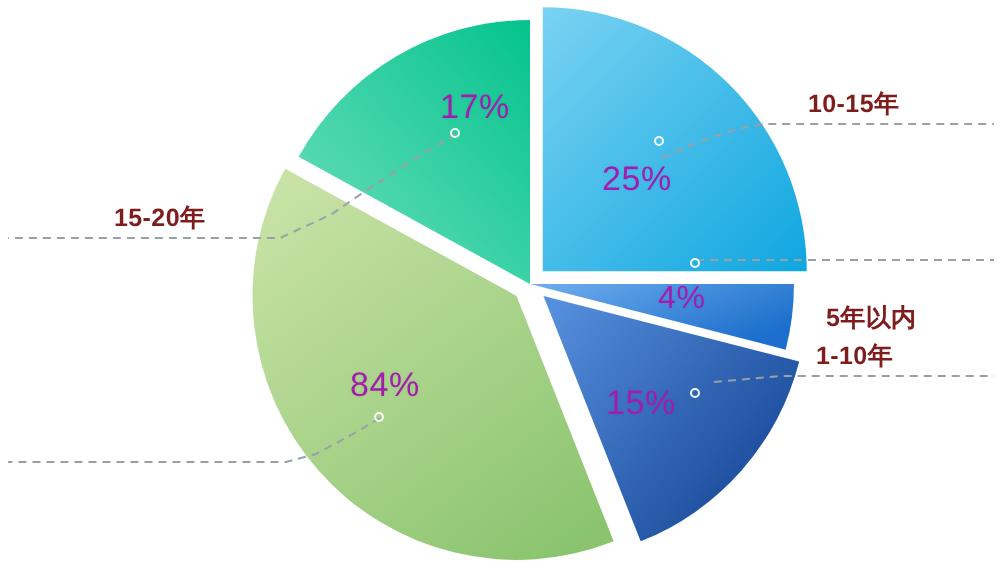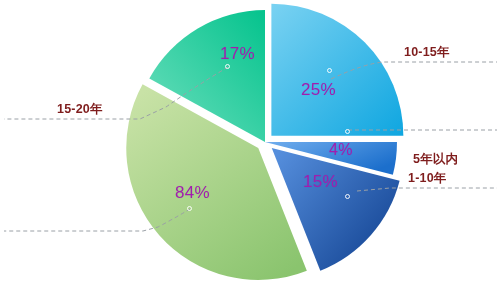--- a/index.html
+++ b/index.html
@@ -101,21 +101,21 @@
       <path d="M 190 209 Q 175 218 158 227 L 143 231 L 4 231"></path>
     </g>
   </svg>
 
   <div class="pct-label" style="left:301px; top:80px;">25%</div>
   <div class="marker-dot" style="left:327px; top:68px;"></div>
 
   <div class="pct-label" style="left:329px; top:141px; font-size:16px;">4%</div>
   <div class="marker-dot" style="left:345px; top:129px;"></div>
 
-  <div class="pct-label" style="left:303px; top:172px;">15%</div>
+  <div class="pct-label" style="left:303px; top:192px;">15%</div>
   <div class="marker-dot" style="left:345px; top:194px;"></div>
 
   <div class="pct-label" style="left:175px; top:183px;">84%</div>
   <div class="marker-dot" style="left:187px; top:206px;"></div>
 
   <div class="pct-label" style="left:220px; top:44px;">17%</div>
   <div class="marker-dot" style="left:225px; top:64px;"></div>
 
   <div class="cat-label" style="left:404px; top:44px;">10-15年</div>
 

